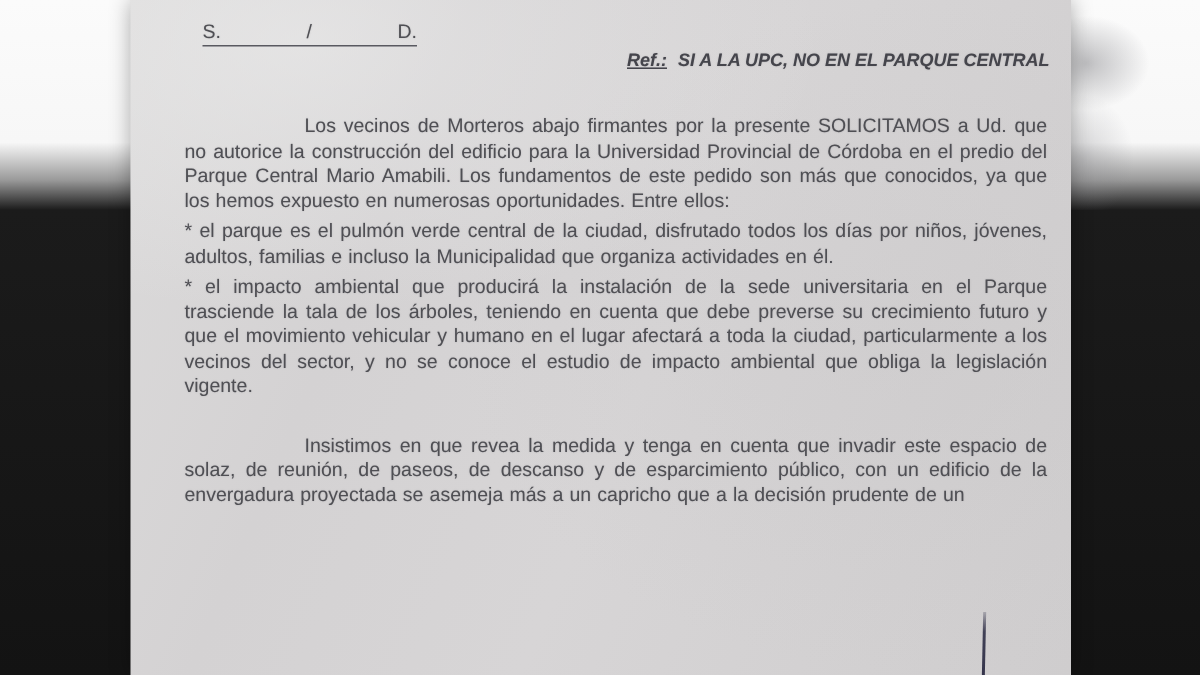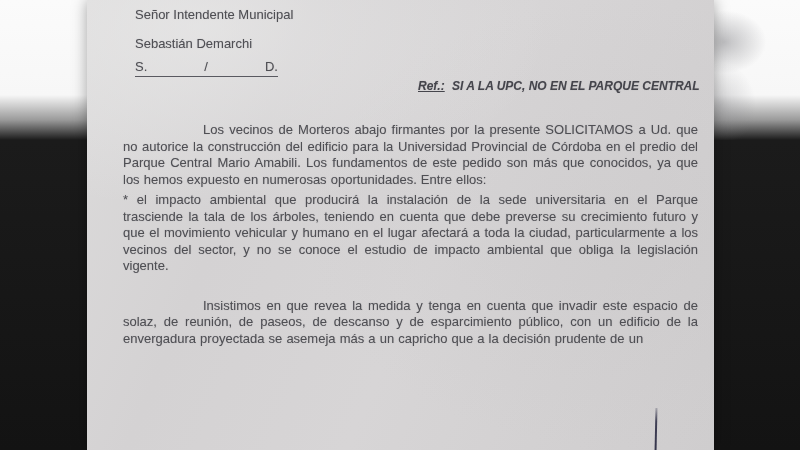--- a/index.html
+++ b/index.html
@@ -114,36 +114,33 @@
 </style>
 </head>
 <body>
 
 <div class="stage">
   <div class="right-shadow"></div>
 
   <div class="paper">
     <div class="letter">
 
-      <div class="recipient">
-        <div class="recipient-line1">Señor Intendente Municipal</div>
-        <div class="recipient-line2">Sebastián Demarchi</div>
-      </div>
 
       <div class="salutation">
         <span class="sal-underline"><span>S.</span><span class="sal-gap"></span><span>/</span><span class="sal-gap"></span><span>D.</span></span>
       </div>
 
       <div class="ref-line">
         <span class="ref-label">Ref.:</span>
         <span class="ref-title">SI A LA UPC, NO EN EL PARQUE CENTRAL</span>
       </div>
 
       <div class="letter-body">
         <p class="para indent">Los vecinos de Morteros abajo firmantes por la presente SOLICITAMOS a Ud. que no autorice la construcción del edificio para la Universidad Provincial de Córdoba en el predio del Parque Central Mario Amabili. Los fundamentos de este pedido son más que conocidos, ya que los hemos expuesto en numerosas oportunidades. Entre ellos:</p>
+        <p class="para">* el parque es el pulmón verde central de la ciudad, disfrutado todos los días por niños, jóvenes, adultos, familias e incluso la Municipalidad que organiza actividades en él.</p>
         <p class="para">* el impacto ambiental que producirá la instalación de la sede universitaria en el Parque trasciende la tala de los árboles, teniendo en cuenta que debe preverse su crecimiento futuro y que el movimiento vehicular y humano en el lugar afectará a toda la ciudad, particularmente a los vecinos del sector, y no se conoce el estudio de impacto ambiental que obliga la legislación vigente.</p>
         <p class="para indent">Insistimos en que revea la medida y tenga en cuenta que invadir este espacio de solaz, de reunión, de paseos, de descanso y de esparcimiento público, con un edificio de la envergadura proyectada se asemeja más a un capricho que a la decisión prudente de un</p>
       </div>
 
     </div>
 
     <div class="pen-mark"></div>
   </div>
 </div>
 

